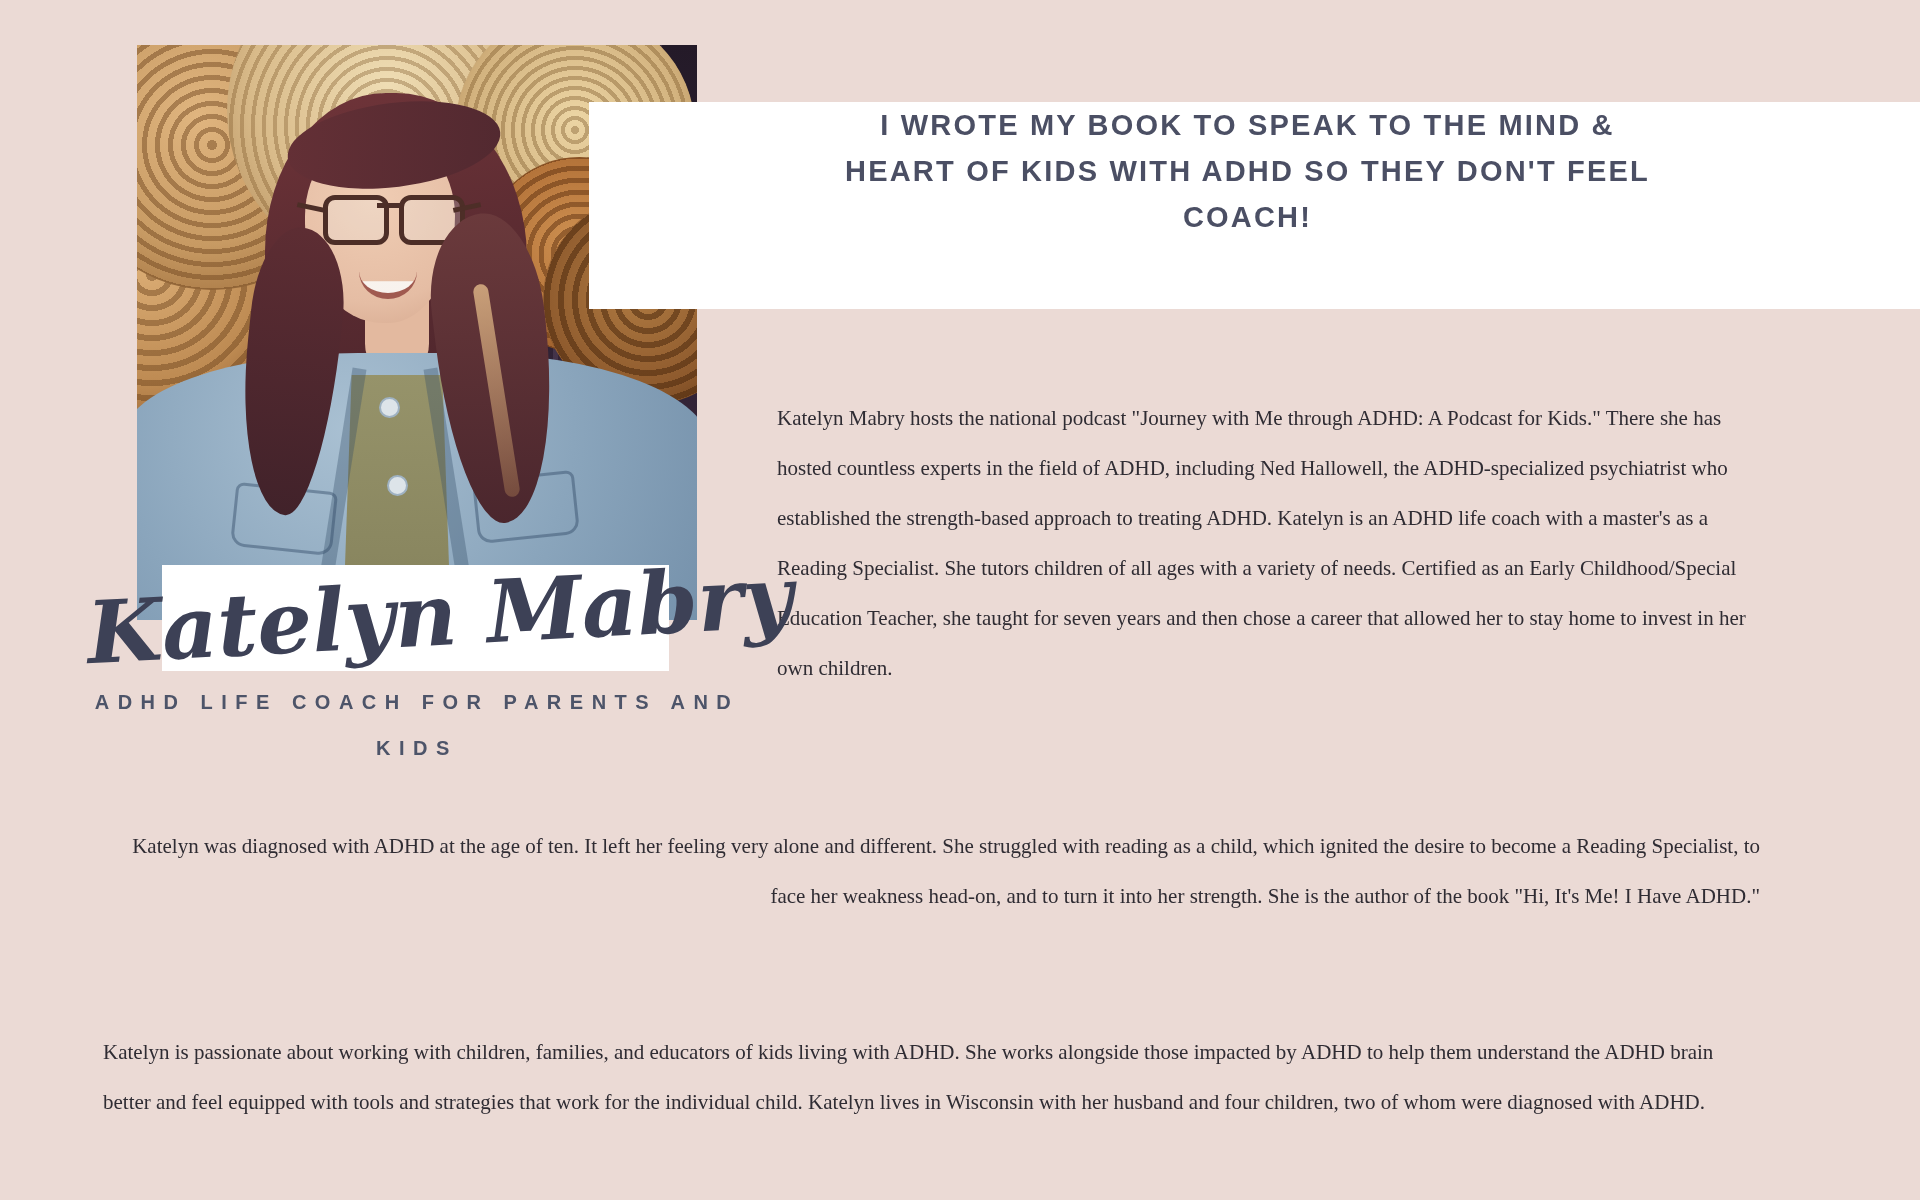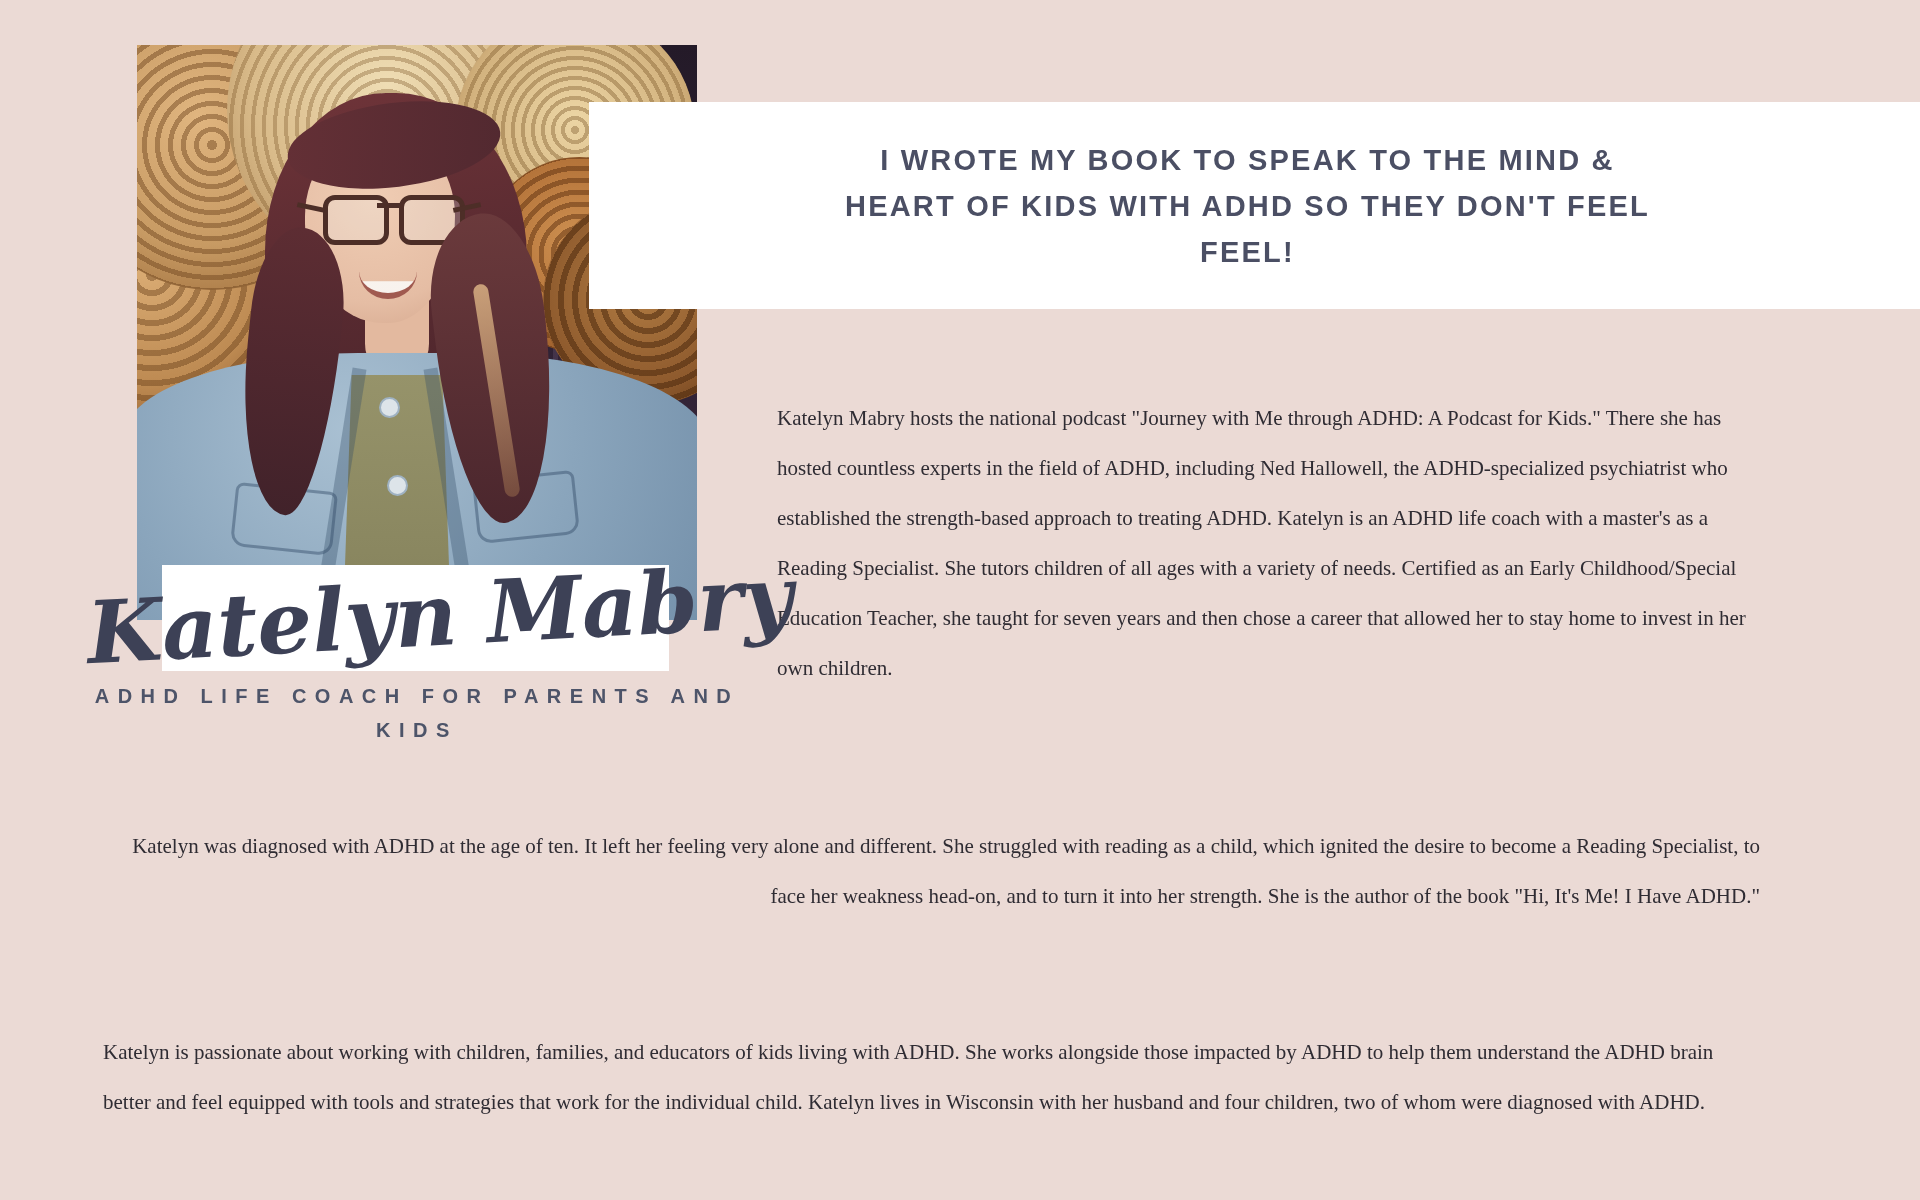--- a/index.html
+++ b/index.html
@@ -94,39 +94,39 @@
   .btn2{left:250px;top:430px;}
   .shirt{
     position:absolute;left:206px;top:330px;width:108px;height:248px;
     background:linear-gradient(180deg,#96936a,#85825c);
     clip-path:polygon(8% 0,92% 0,100% 100%,0 100%);
   }
   
   .banner{
     position:absolute;left:589px;top:102px;width:1331px;height:207px;
     background:#ffffff;z-index:5;
-    display:flex;align-items:center;justify-content:center;
+    display:flex;align-items:flex-start;justify-content:center;
     box-sizing:border-box;padding-right:14px;
   }
   .banner-text{
     text-align:center;color:#4b4f64;font-weight:700;
     font-size:29px;line-height:46px;letter-spacing:2.2px;
   }
   
   .script-box{position:absolute;left:162px;top:565px;width:507px;height:106px;background:#ffffff;z-index:4;}
   .script-name{
     position:absolute;left:87px;top:560px;width:660px;height:120px;z-index:6;
     text-align:center;line-height:112px;white-space:nowrap;
     font-family:"DejaVu Serif",serif;font-style:italic;font-weight:700;
     font-size:86px;color:#3d4156;transform:rotate(-3deg);
   }
   .subtitle{
     position:absolute;left:87px;top:679px;width:660px;z-index:3;
     text-align:center;color:#4d5469;font-weight:700;
-    font-size:20px;line-height:34px;letter-spacing:8.5px;
+    font-size:20px;line-height:46px;letter-spacing:8.5px;
   }
   
   .bio{
     position:absolute;color:#2f2c33;
     font-family:"Liberation Serif",serif;
     font-size:21px;line-height:50px;
   }
   .bio-right{left:777px;top:372px;width:985px;}
   .bio-bottom-1{left:110px;top:800px;width:1650px;text-align:right;}
   .bio-bottom-2{left:103px;top:1006px;width:1650px;}
@@ -162,21 +162,21 @@
   <div class="btn btn2"></div>
   <div class="hair-lock-left"></div>
   <div class="hair-lock-right"></div>
   <div class="hair-streak"></div>
 </div>
 
 <div class="banner">
   <div class="banner-text">
     <div>I WROTE MY BOOK TO SPEAK TO THE MIND &amp;</div>
     <div>HEART OF KIDS WITH ADHD SO THEY DON'T FEEL</div>
-    <div>FEEL!</div>
+    <div>COACH!</div>
   </div>
 </div>
 
 <div class="script-box"></div>
 <div class="script-name">Katelyn Mabry</div>
 <div class="subtitle">ADHD LIFE COACH FOR PARENTS AND KIDS</div>
 
 <p class="bio bio-right">Katelyn Mabry hosts the national podcast "Journey with Me through ADHD: A Podcast for Kids." There she has hosted countless experts in the field of ADHD, including Ned Hallowell, the ADHD-specialized psychiatrist who established the strength-based approach to treating ADHD. Katelyn is an ADHD life coach with a master's as a Reading Specialist. She tutors children of all ages with a variety of needs. Certified as an Early Childhood/Special Education Teacher, she taught for seven years and then chose a career that allowed her to stay home to invest in her own children.</p>
 <p class="bio bio-bottom-1">Katelyn was diagnosed with ADHD at the age of ten. It left her feeling very alone and different. She struggled with reading as a child, which ignited the desire to become a Reading Specialist, to face her weakness head-on, and to turn it into her strength. She is the author of the book "Hi, It's Me! I Have ADHD."</p>
 <p class="bio bio-bottom-2">Katelyn is passionate about working with children, families, and educators of kids living with ADHD. She works alongside those impacted by ADHD to help them understand the ADHD brain better and feel equipped with tools and strategies that work for the individual child. Katelyn lives in Wisconsin with her husband and four children, two of whom were diagnosed with ADHD.</p>

